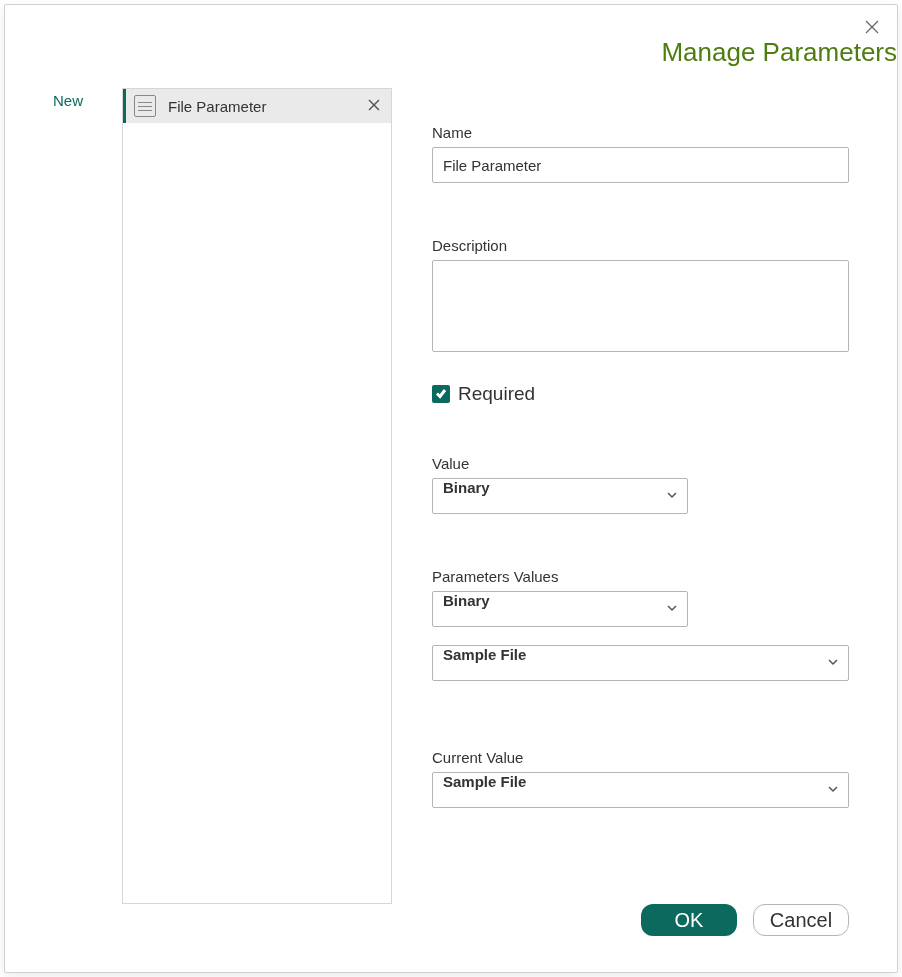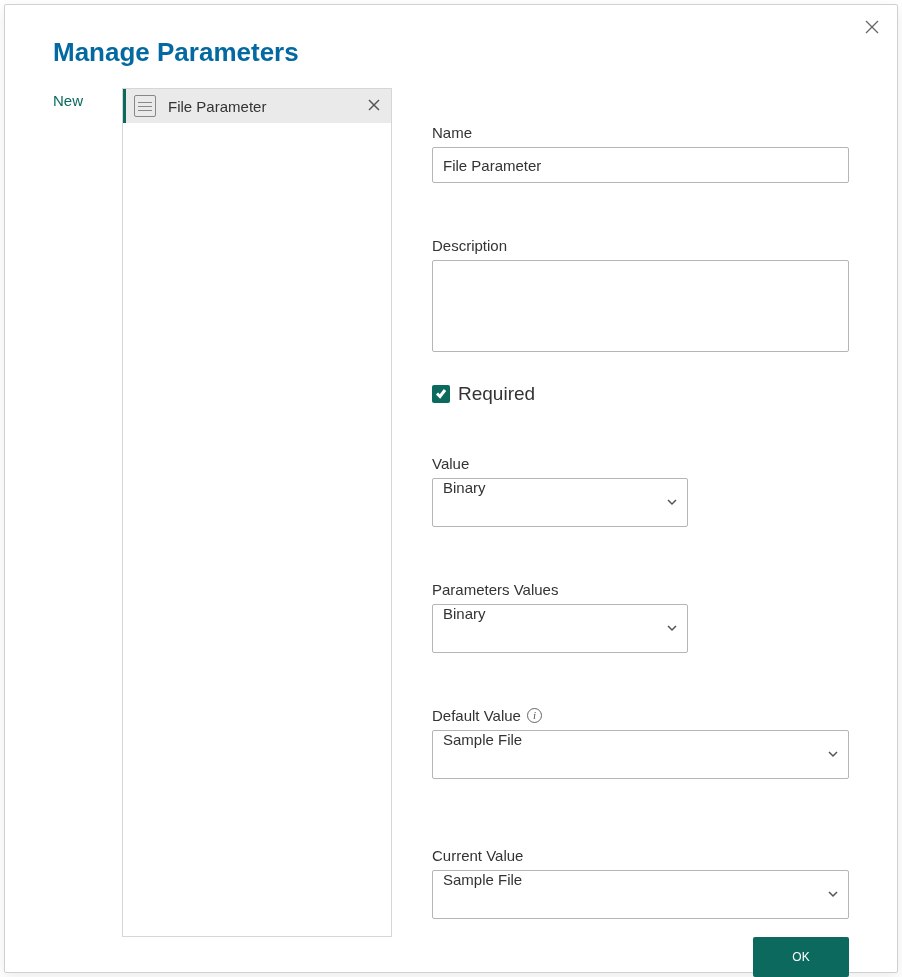--- a/index.html
+++ b/index.html
@@ -34,23 +34,24 @@
   .dialog-close {
     position: absolute; top: 12px; right: 14px;
     width: 22px; height: 22px;
     cursor: pointer;
     display:flex;align-items:center;justify-content:center;
     color:#666;
   }
   .dialog-close svg { width: 16px; height: 16px; }
   .dialog-title {
     font-size: 26px;
-    font-weight: 700;
-    color: #0369a1;
+    font-weight: 400;
+    color: #4d7c0f;
     padding: 32px 0 20px 48px;
+    text-align: right;
   }
   .dialog-body {
     flex: 1;
     display: flex;
     padding: 0 48px 0 48px;
     gap: 40px;
   }
   .left-pane { width: 339px; display:flex; flex-direction:row;gap:33px; }
   .new-link {
     text-align: right;
@@ -93,25 +94,26 @@
     border: 1px solid #b5b5b5;
     border-radius: 2px;
     font-size: 15px;
     font-family: inherit;
     background:#fff;
     color:#333;
   }
   .text-input { height: 36px; padding: 0 10px; }
   .textarea { height: 92px; padding: 8px 10px; resize: none; }
   .select {
-    height: 49px; padding: 0 30px 0 10px;
+    height: 36px; padding: 0 30px 0 10px;
     appearance: none; -webkit-appearance:none;
     background-image: none;
     position: relative;
     cursor:pointer;
+    font-weight:bold;
   }
   .select-wrap { position: relative; }
   .select-wrap.small { width: 256px; }
   .select-wrap.full { width: 100%; }
   .caret {
     position:absolute; right:10px; top:50%; transform:translateY(-50%);
     pointer-events:none; color:#555;
   }
   .caret svg{width:12px;height:12px;}
   .checkbox-row { display:flex; align-items:center; gap:8px; margin: 10px 0 14px 0;}
@@ -126,22 +128,22 @@
     width:15px;height:15px;border:1px solid #666;border-radius:50%;
     display:inline-flex;align-items:center;justify-content:center;
     font-size:11px;color:#555;font-style:italic;font-family:serif;
     line-height:1;
   }
   .dialog-footer {
     display:flex; justify-content:flex-end; gap:16px;
     padding: 0 48px 36px 48px;
   }
   .btn {
-    min-width:96px; height:40px;
-    border-radius:2px; font-size:12px;
+    min-width:96px; height:32px;
+    border-radius:12px; font-size:20px;
     cursor:pointer; border:1px solid transparent;
     font-family:inherit;
   }
   .btn-primary { background:#0b6a5d; color:#fff; }
   .btn-secondary { background:#fff; color:#333; border-color:#b5b5b5;}
 </style>
 </head>
 <body>
 
 <div class="bg-ribbon"></div>
@@ -220,24 +222,20 @@
         <div class="field-label">Parameters Values</div>
         <div class="select-wrap small">
           <div class="select">Binary</div>
           <span class="caret"><svg viewBox="0 0 12 12">
                 <polyline points="2,4 6,8 10,4" fill="none" stroke="#555" stroke-width="1.5"></polyline>
               </svg></span>
         </div>
       </div>
 
       <div class="field">
-        <div class="field-label">
-          <span>Default Value</span>
-          <span class="info-icon">i</span>
-        </div>
         <div class="select-wrap full">
           <div class="select">Sample File</div>
           <span class="caret"><svg viewBox="0 0 12 12">
                 <polyline points="2,4 6,8 10,4" fill="none" stroke="#555" stroke-width="1.5"></polyline>
               </svg></span>
         </div>
       </div>
 
       <div class="field" style="margin-top:14px;">
         <div class="field-label">Current Value</div>
@@ -247,15 +245,16 @@
                 <polyline points="2,4 6,8 10,4" fill="none" stroke="#555" stroke-width="1.5"></polyline>
               </svg></span>
         </div>
       </div>
 
     </div>
   </div>
 
   <div class="dialog-footer">
     <button class="btn btn-primary">OK</button>
+    <button class="btn btn-secondary">Cancel</button>
   </div>
 
 </div>
 
 </body></html>

